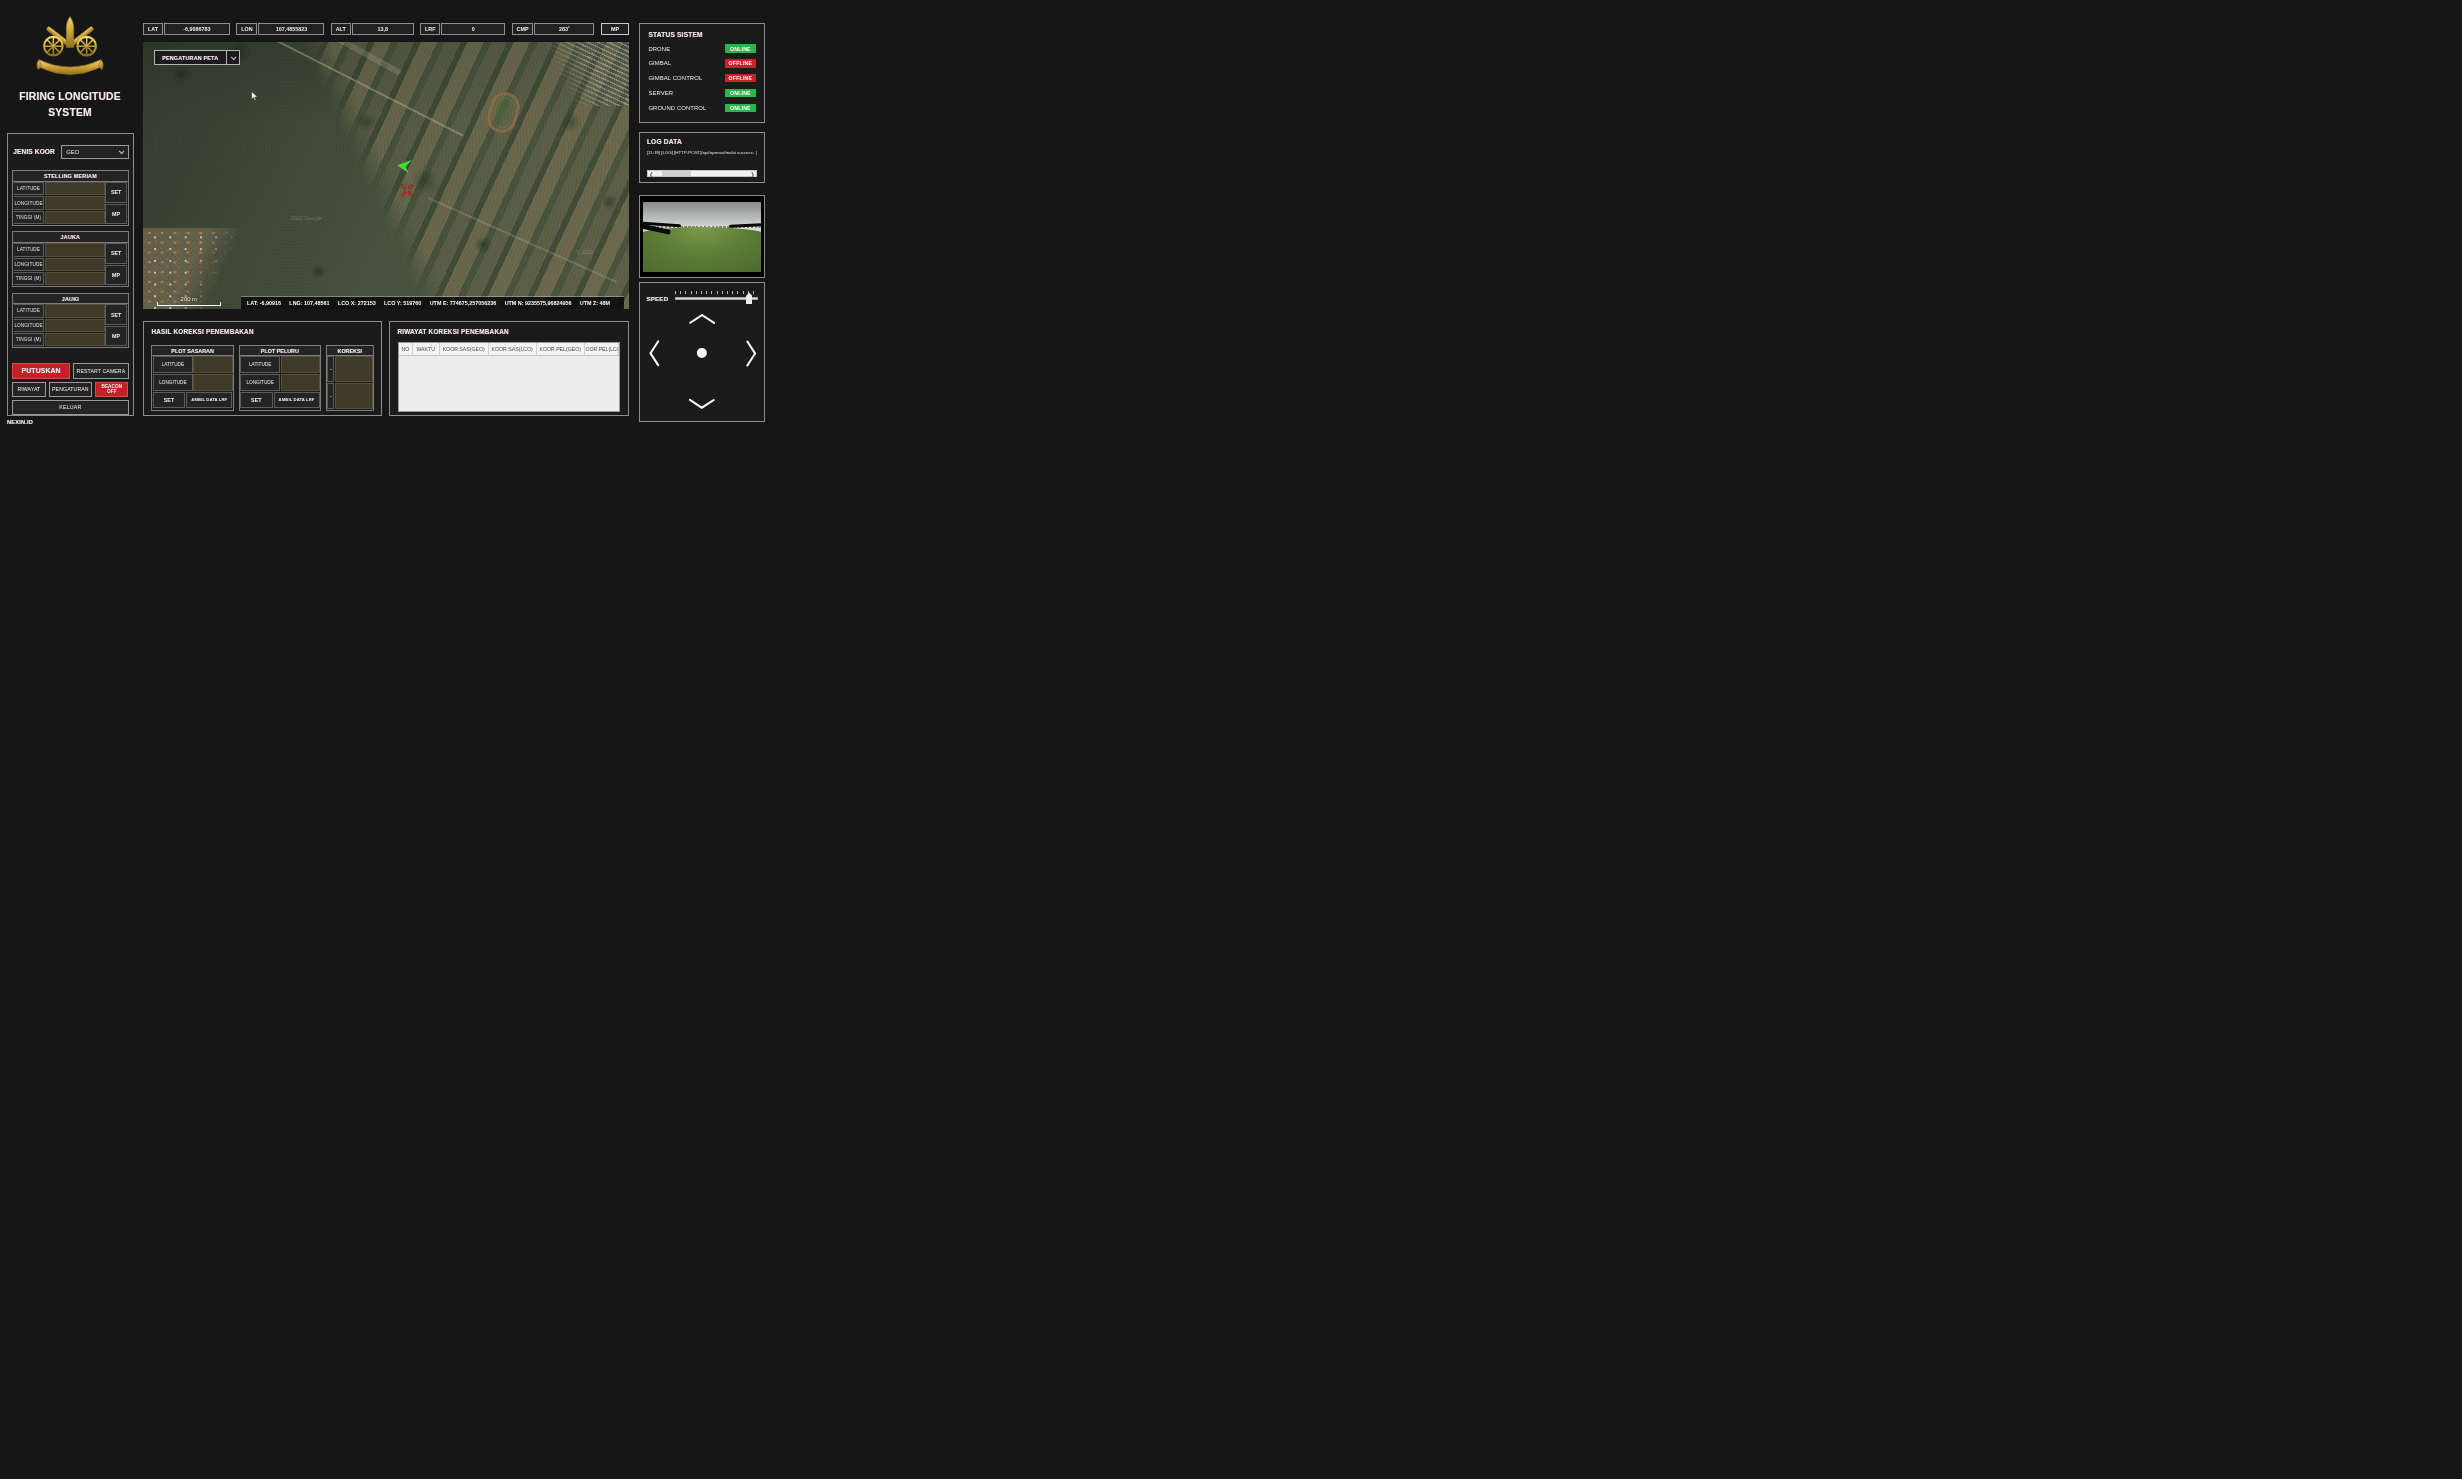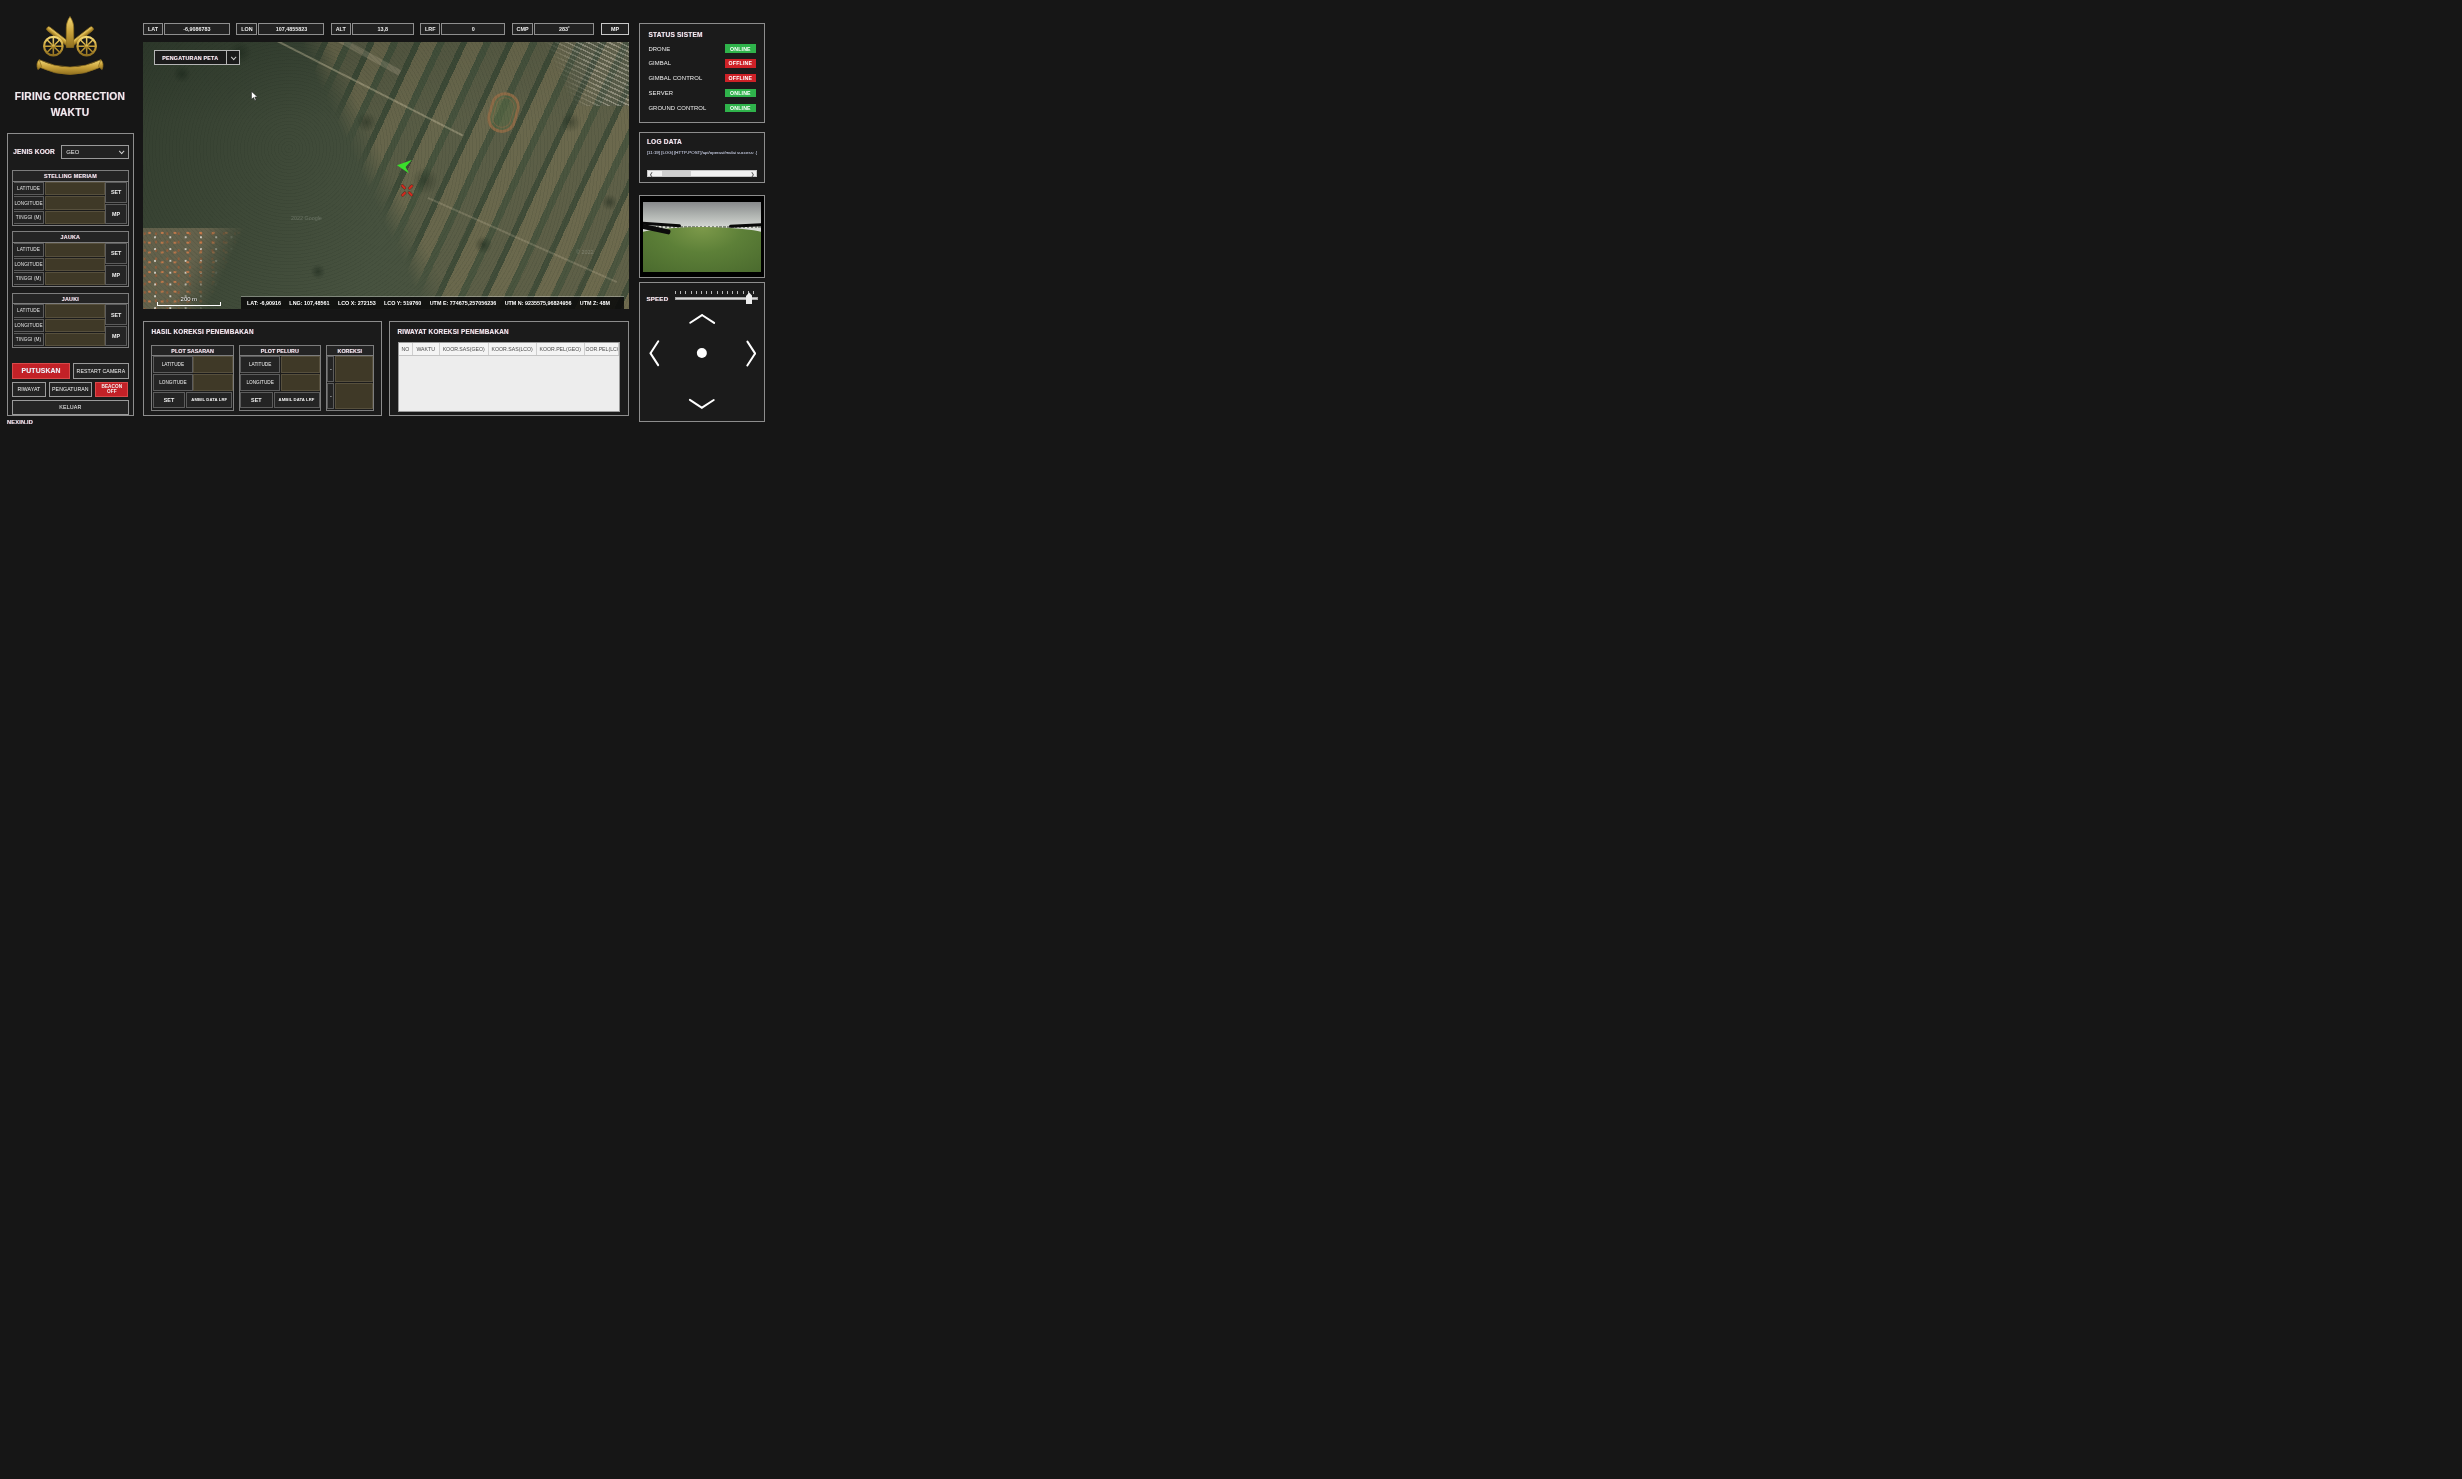--- a/index.html
+++ b/index.html
@@ -222,21 +222,21 @@
         <circle cx="33" cy="52" r="3.5"></circle>
         <circle cx="87" cy="52" r="15" fill="none" stroke="url(#gold)" stroke-width="3.5"></circle>
         <path d="M87 37 L87 67 M72 52 L102 52 M77 42 L97 62 M97 42 L77 62" stroke="url(#gold)" stroke-width="2.5"></path>
         <circle cx="87" cy="52" r="3.5"></circle>
         <path d="M10 74 Q60 98 110 74 L110 86 Q60 110 10 86 Z"></path>
         <path d="M10 74 Q4 80 8 90 L14 85 Z"></path>
         <path d="M110 74 Q116 80 112 90 L106 85 Z"></path>
       </g>
     </svg>
   </div>
-  <div id="app-title" class="cg">FIRING CORRECTION WAKTU</div>
+  <div id="app-title" class="cg">FIRING LONGITUDE SYSTEM</div>
 
   <div id="left-panel" class="panel">
     <div class="jk-row">
       <span class="jk-label cg">JENIS KOOR</span>
       <div class="select">
         <span class="sel-val">GEO</span>
         <span class="chev-down-icon"></span>
       </div>
     </div>
 

